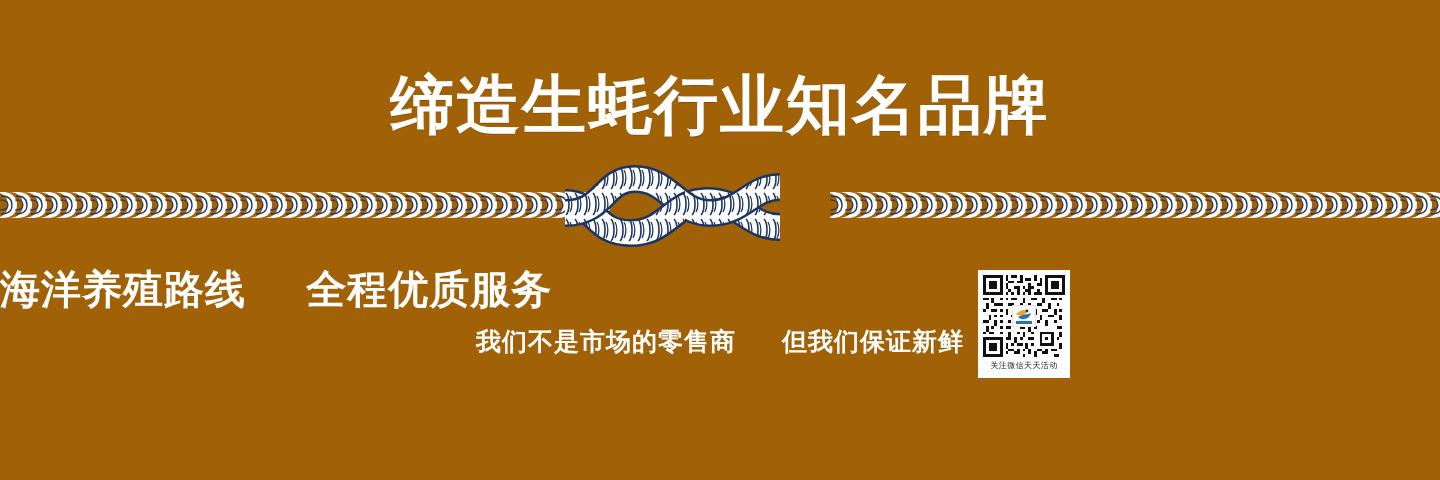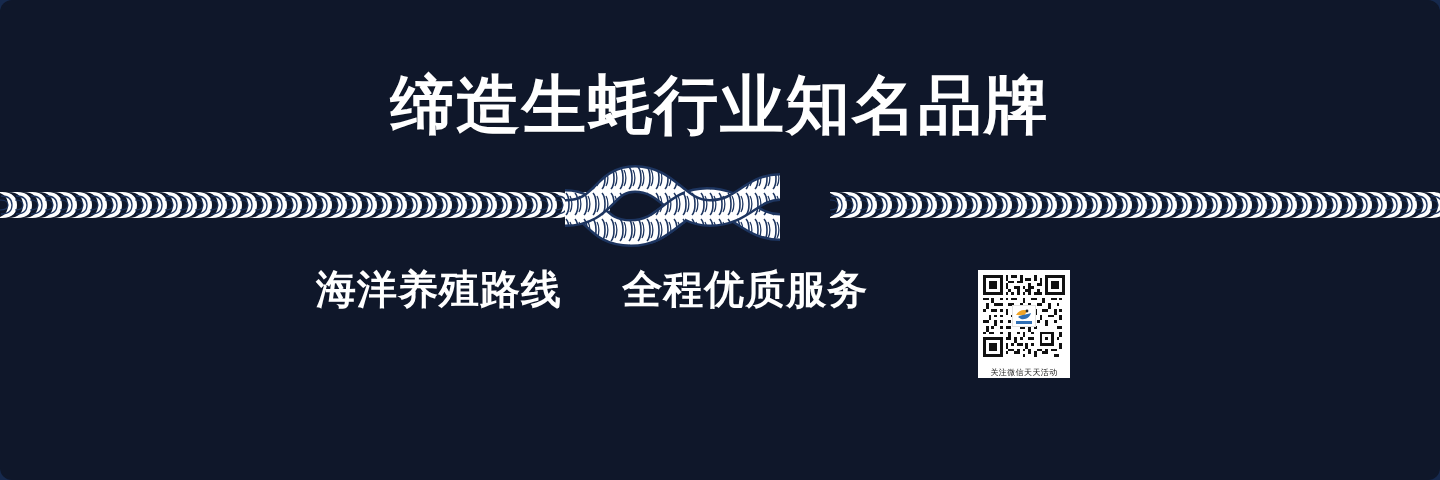--- a/index.html
+++ b/index.html
@@ -4,24 +4,23 @@
 <style>
   html, body {
     margin: 0;
     padding: 0;
     background: #16294d;
   }
   .banner {
     position: relative;
     width: 1440px;
     height: 480px;
-    background: #0f172a;
+    background: #a16207;
     overflow: hidden;
     font-family: "Liberation Sans", "DejaVu Sans", sans-serif;
-    border-radius: 12px;
     -webkit-font-smoothing: antialiased;
   }
 
   
   .headline {
     position: absolute;
     top: 72px;
     left: 0;
     width: 1440px;
     text-align: center;
@@ -63,21 +62,21 @@
     width: 215px;
     height: 85px;
   }
 
   
   .subheadline {
     position: absolute;
     top: 262px;
     left: 0;
     width: 1184px;
-    text-align: center;
+    text-align: left;
     color: #ffffff;
     font-size: 40px;
     font-weight: bold;
     letter-spacing: 1px;
     white-space: nowrap;
   }
   .subheadline .gap { display: inline-block; width: 36px; }
 
   
   .body-lines {
@@ -130,21 +129,21 @@
     border: 1px solid #e2e2e2;
     box-sizing: border-box;
     overflow: hidden;
   }
   .qr-caption {
     font-size: 8px;
     color: #222222;
     line-height: 13px;
     letter-spacing: 0.4px;
     white-space: nowrap;
-    margin-top: 9px;
+    margin-top: 2px;
     font-family: "DejaVu Sans", "Liberation Sans", sans-serif;
   }
 </style>
 </head>
 <body>
 
 <div class="banner">
 
   <div class="headline">缔造生蚝行业知名品牌</div>
 
@@ -288,20 +287,25 @@
     </svg>
   </div>
 
   <div class="subheadline">
     <span>海洋养殖路线</span>
     <span class="gap"></span>
     <span>全程优质服务</span>
   </div>
 
   <div class="body-lines">
+    <div class="body-line">
+      <span>我们不是市场的零售商</span>
+      <span class="gap"></span>
+      <span>但我们保证新鲜</span>
+    </div>
   </div>
 
   <div class="qr-card">
     <div class="qr-code">
       <svg width="82" height="82" viewBox="0 0 29 29" shape-rendering="crispEdges">
         <rect width="29" height="29" fill="#ffffff"></rect>
         <g fill="#111111">
 
           <rect x="0" y="0" width="7" height="1"></rect>
             <rect x="0" y="6" width="7" height="1"></rect>

